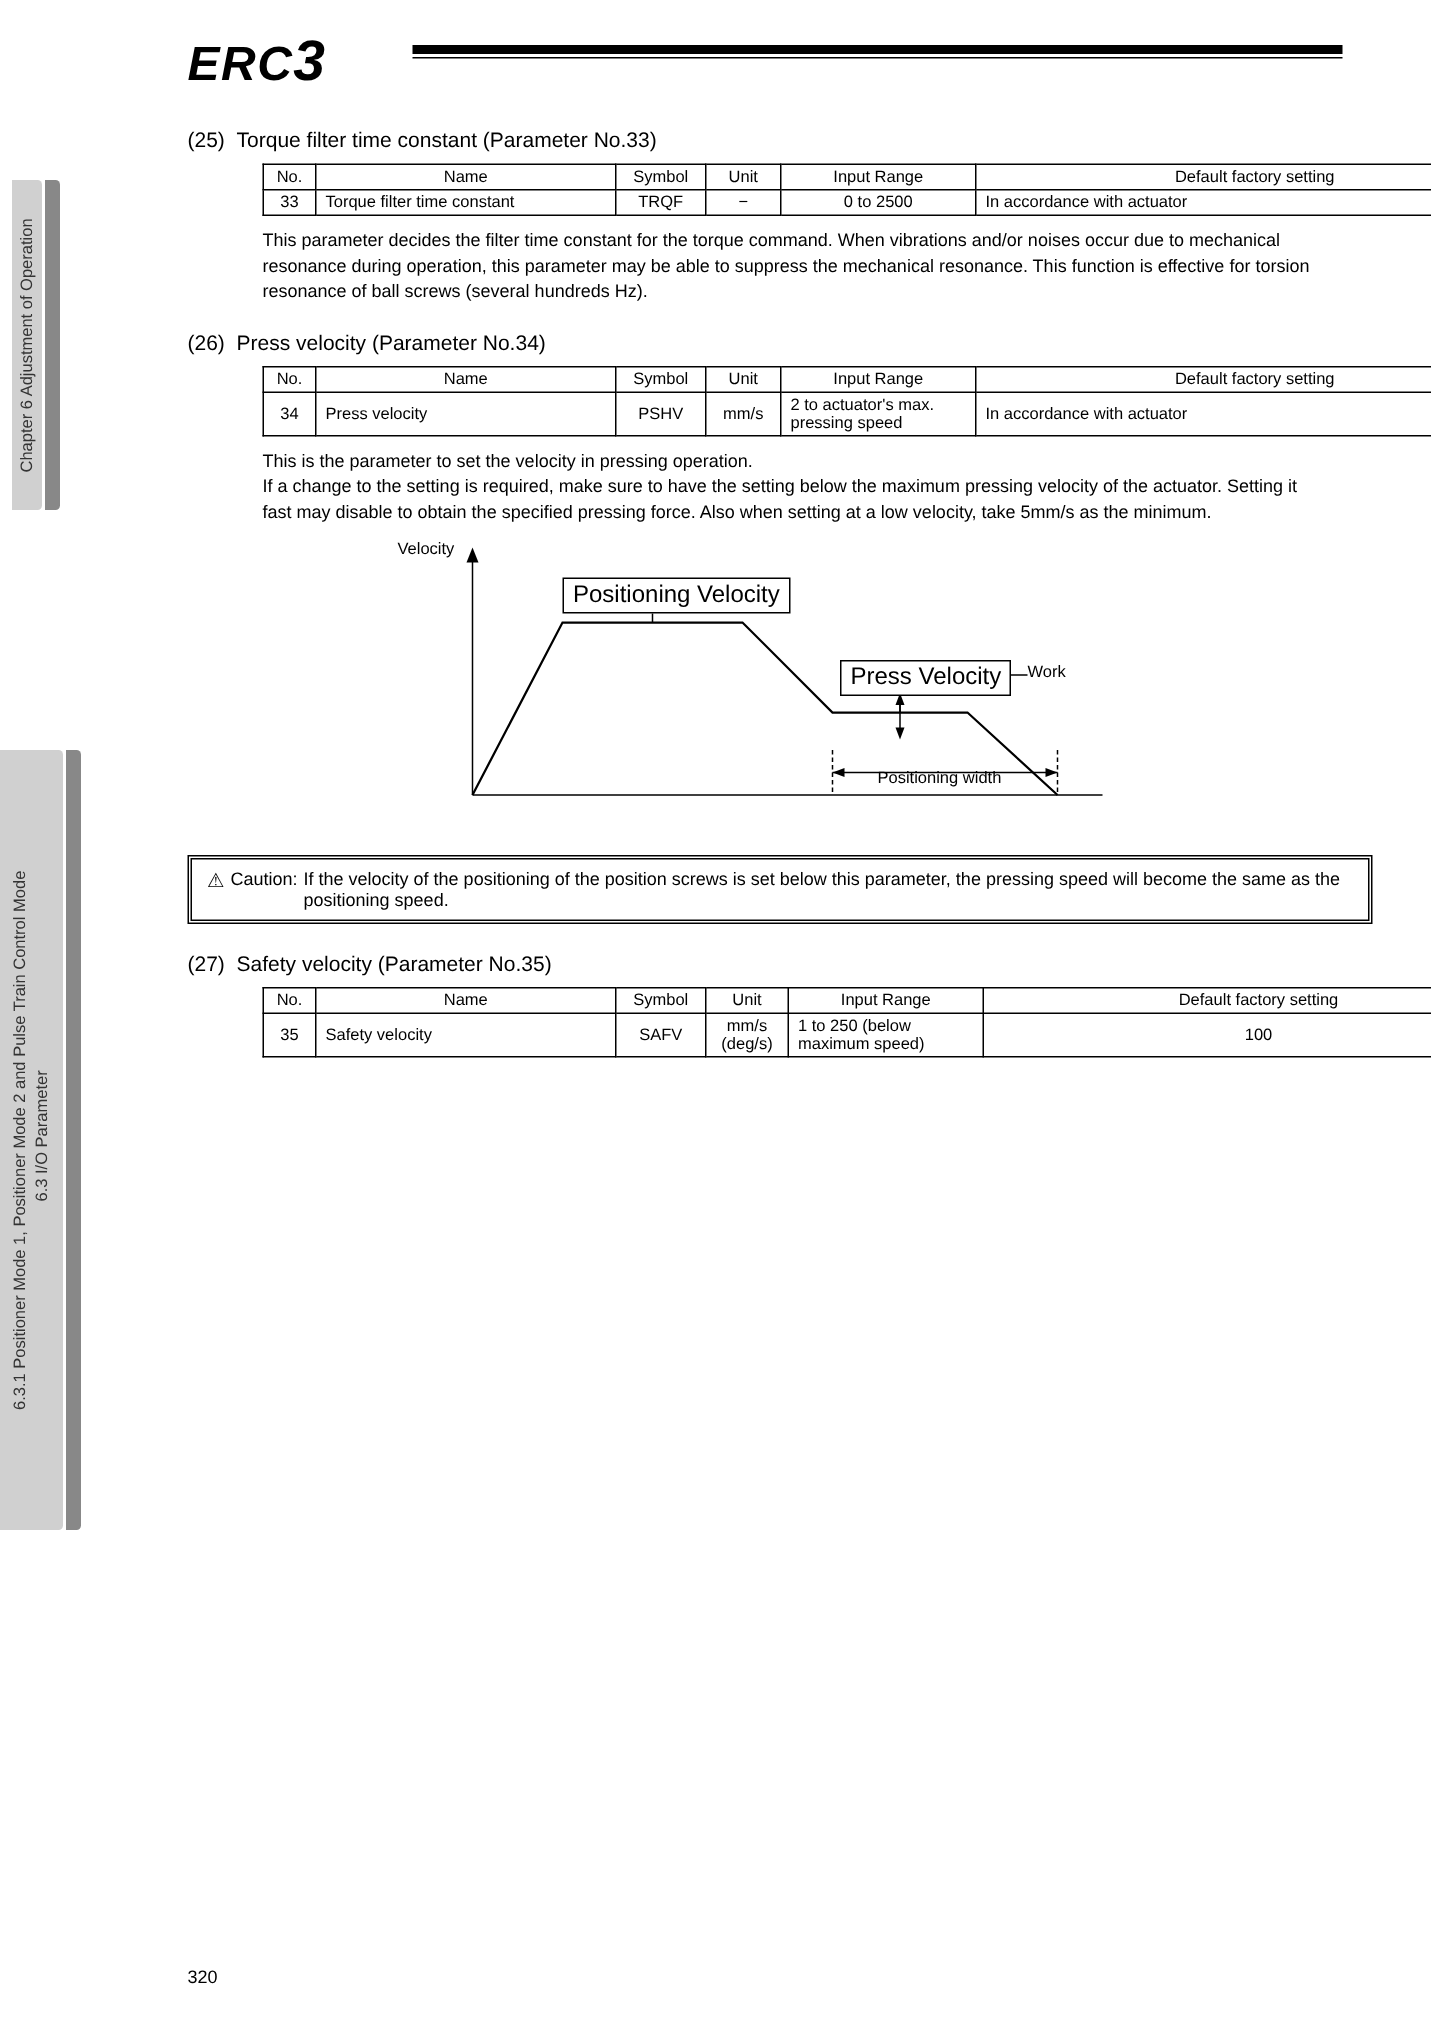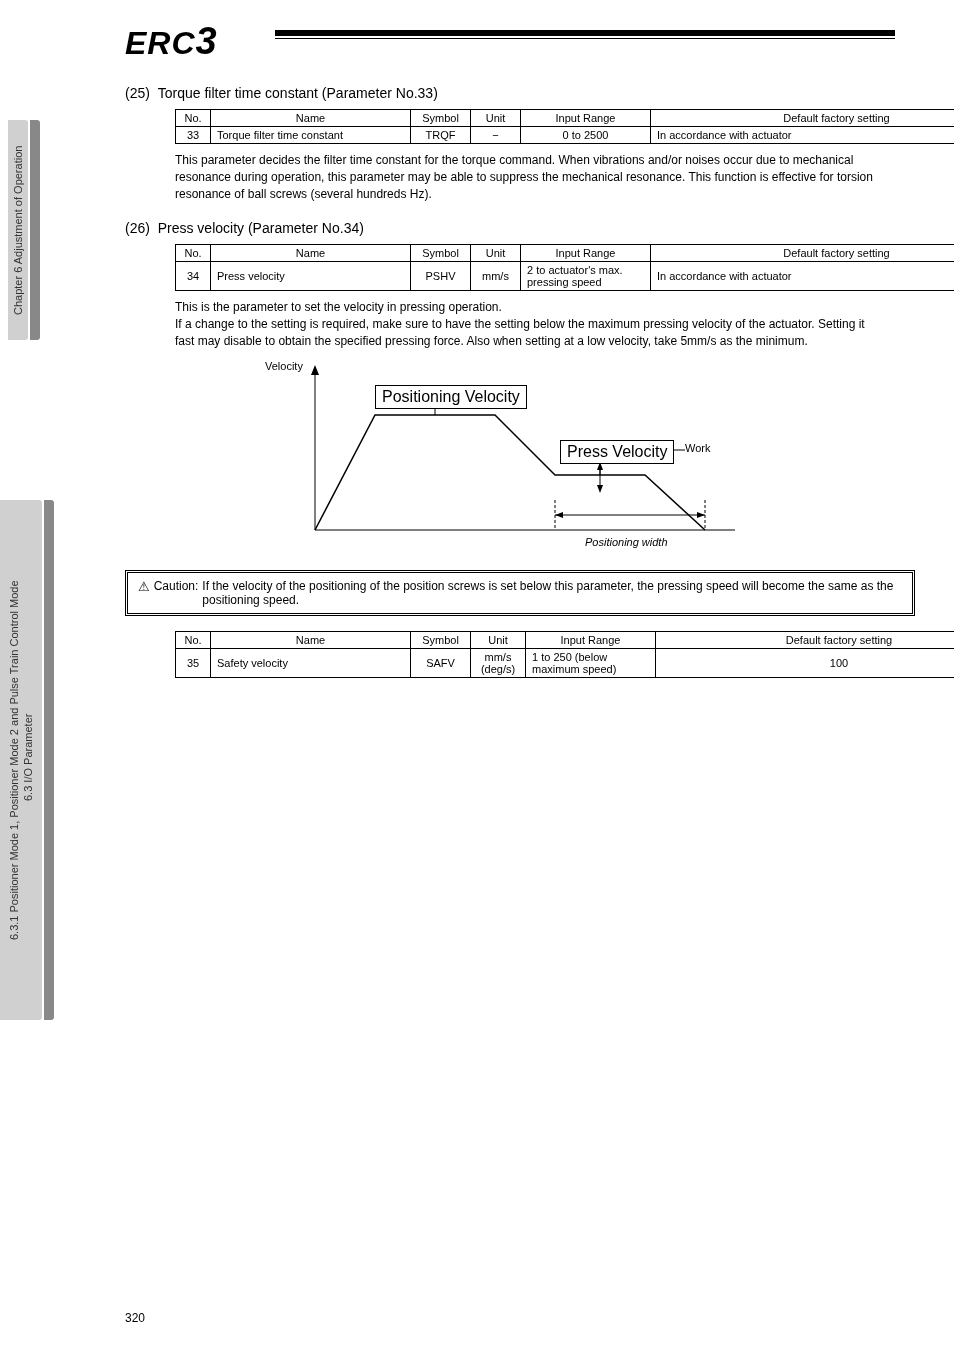--- a/index.html
+++ b/index.html
@@ -244,29 +244,32 @@
       <line x1="395" y1="90" x2="420" y2="90" stroke="#000"></line>
       <polygon points="395,90 402,87 402,93" fill="#000"></polygon>
 
       <line x1="335" y1="105" x2="335" y2="130" stroke="#000"></line>
       <polygon points="335,102 332,110 338,110" fill="#000"></polygon>
       <polygon points="335,133 332,125 338,125" fill="#000"></polygon>
     </svg>
     <div class="diag-box" style="left:110px; top:25px;">Positioning Velocity</div>
     <div class="diag-box" style="left:295px; top:80px;">Press Velocity</div>
     <span class="velocity-label" style="left:420px; top:82px;">Work</span>
-    <span class="velocity-label" style="left:320px; top:176px;font-style:italic;">Positioning width</span>
+    <span class="velocity-label" style="left:320px; top:153px;">Positioning width</span>
   </div>
 
   <div class="caution-box">
     <span class="caution-icon">⚠</span>
     <span class="caution-label">Caution:</span>
     <span class="caution-text" style="flex:1;">If the velocity of the positioning of the position screws is set below this parameter, the pressing speed will become the same as the positioning speed.</span>
   </div>
 
+  <div class="section-title">
+    <span>(27)</span>&nbsp;&nbsp;<span>Safety velocity (Parameter No.35)</span>
+  </div>
 
   <table class="param">
     <tbody>
         <tr>
       <th style="width:35px;">No.</th>
       <th style="width:200px;">Name</th>
       <th style="width:60px;">Symbol</th>
       <th style="width:55px;">Unit</th>
       <th style="width:130px;">Input Range</th>
       <th>Default factory setting</th>

